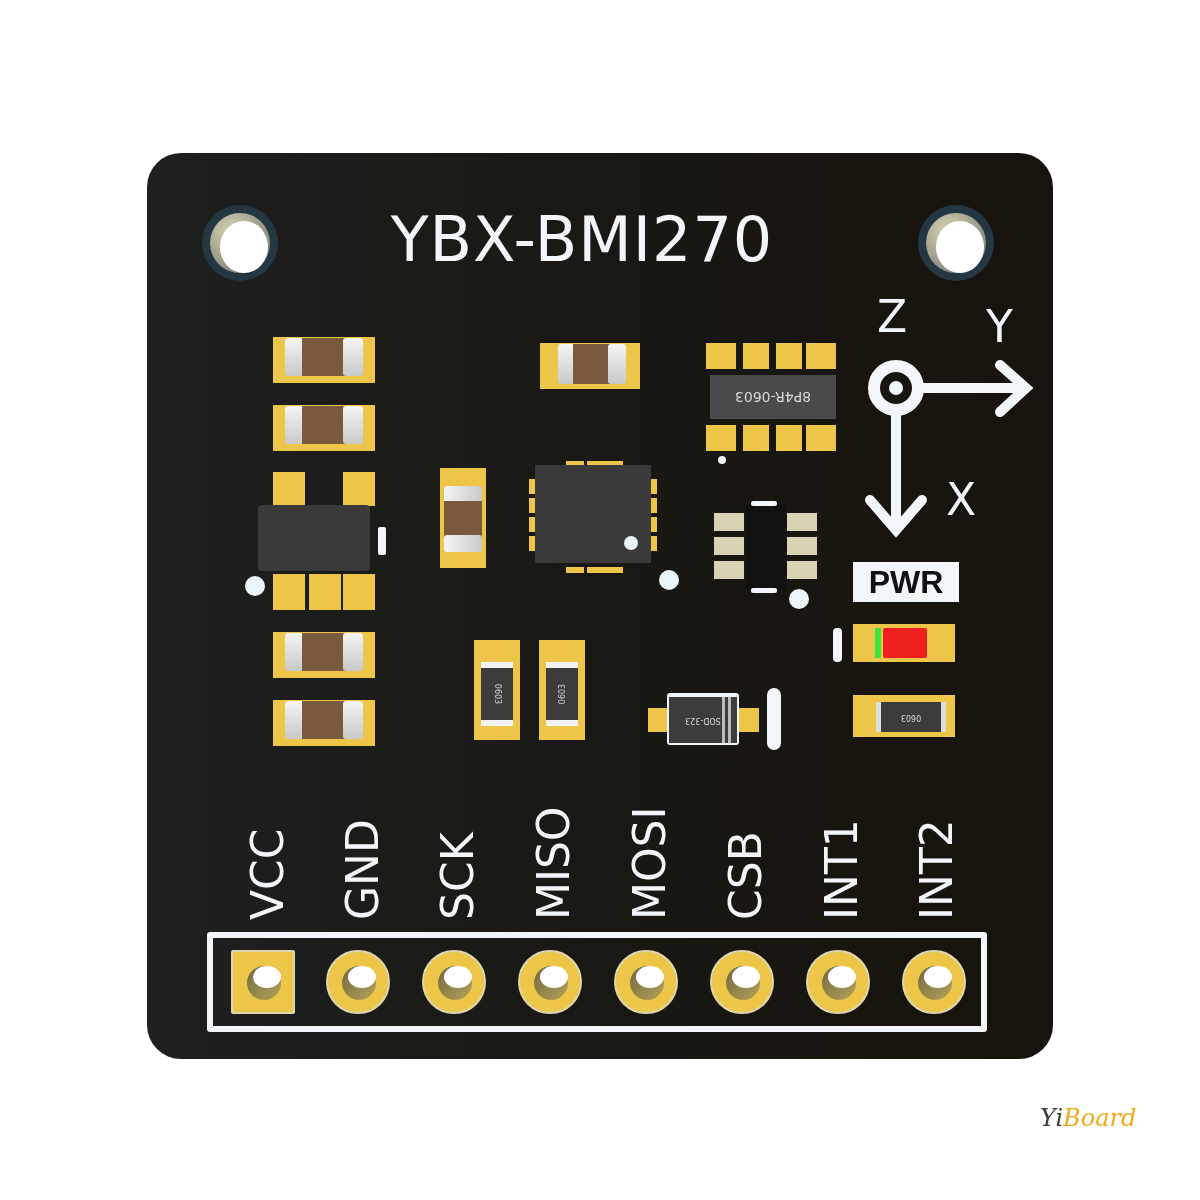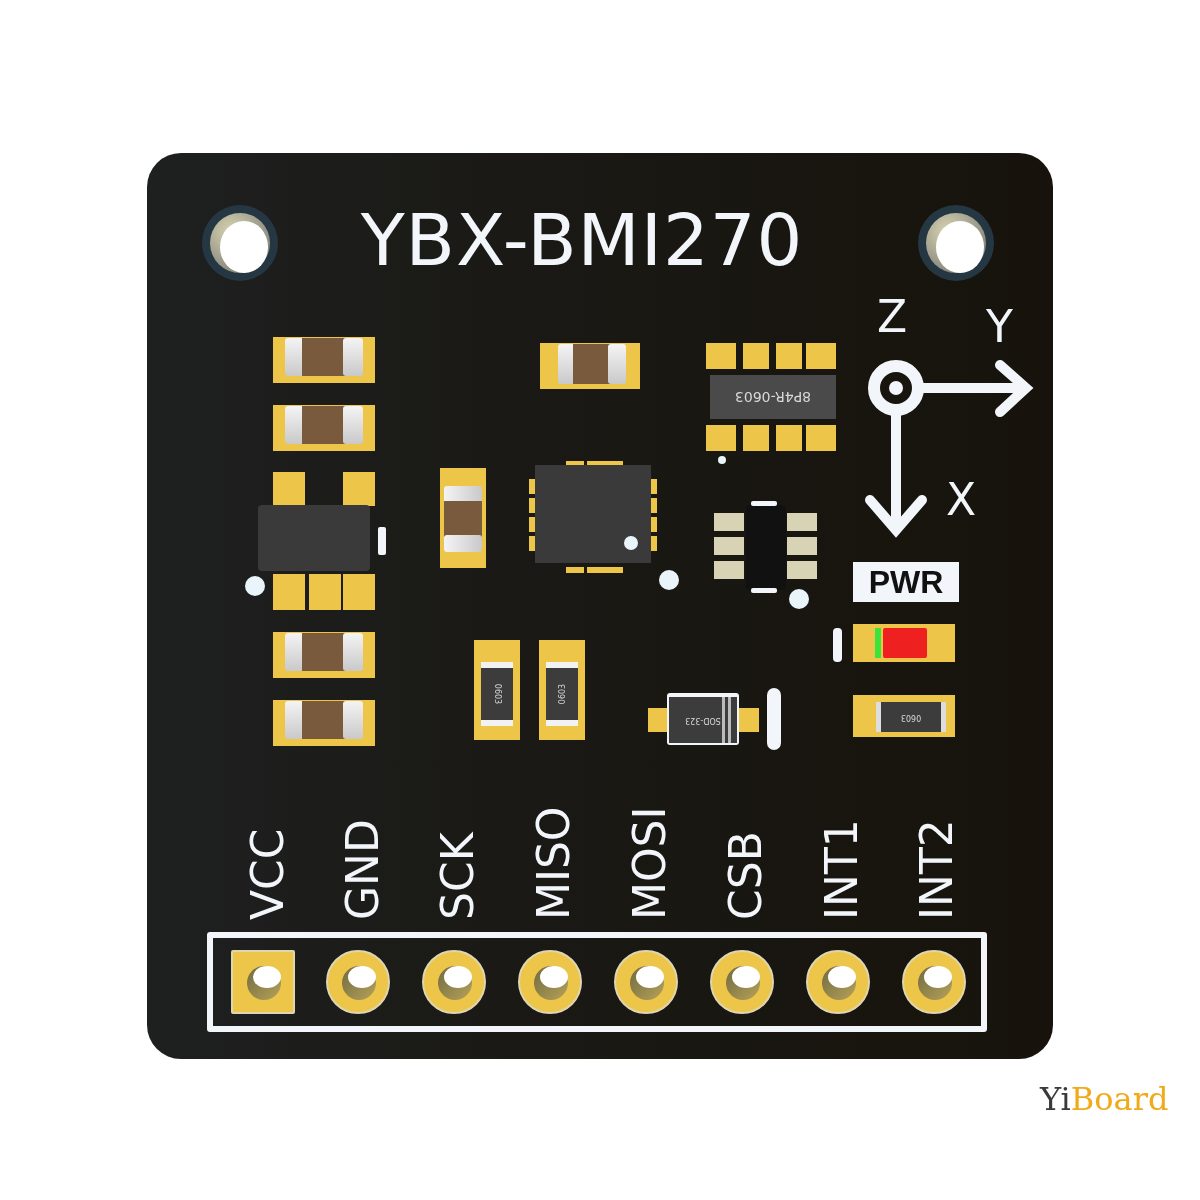--- a/index.html
+++ b/index.html
@@ -1,21 +1,21 @@
 <!DOCTYPE html>
 <html><head>
 <meta charset="utf-8">
 <style>
   html,body{margin:0;padding:0;background:#ffffff;}
   body{width:1200px;height:1200px;position:relative;overflow:hidden;font-family:"Liberation Sans",sans-serif;}
   .board{position:absolute;left:147px;top:153px;width:906px;height:906px;border-radius:34px;
     background:linear-gradient(90deg,#1e2020 0%,#1a1915 40%,#17130c 100%);}
   .abs{position:absolute;}
   .title{position:absolute;left:352px;top:200px;width:460px;height:80px;color:#f2f6fa;
-    font-size:72px;letter-spacing:1px;line-height:80px;font-family:"DejaVu Sans",sans-serif;font-weight:normal;text-align:center;}
+    font-size:62px;letter-spacing:1px;line-height:80px;font-family:"DejaVu Sans",sans-serif;font-weight:normal;text-align:center;}
   .hole{position:absolute;width:76px;height:76px;border-radius:50%;background:#263744;}
   .hole .ring{position:absolute;left:8px;top:8px;width:60px;height:60px;border-radius:50%;
     background:radial-gradient(circle at 35% 30%,#d6d2b0,#8d8c80 70%);}
   .hole .in{position:absolute;left:18px;top:16px;width:48px;height:52px;border-radius:50%;background:#ffffff;}
   .pad{position:absolute;background:#ecc549;}
   .cap{position:absolute;}
   .cap .end{position:absolute;top:0;width:26%;height:100%;background:linear-gradient(180deg,#f4f4f4,#c9c9c9);border-radius:3px;}
   .cap .body{position:absolute;left:22%;width:56%;top:0;height:100%;background:#7a5a3c;}
   .res{position:absolute;background:#3c3c3c;}
   .res .lbl{position:absolute;left:0;right:0;top:50%;transform:translateY(-50%) rotate(180deg);color:#d8d8d8;font-size:8px;text-align:center;font-family:"DejaVu Sans",sans-serif;}
@@ -27,21 +27,21 @@
   .pin-wrap{position:absolute;top:790px;width:50px;height:130px;}
   .header{position:absolute;left:207px;top:932px;width:780px;height:100px;border:6px solid #f2f6fa;border-radius:3px;box-sizing:border-box;}
   .pin{position:absolute;top:950px;width:64px;height:64px;border-radius:50%;background:#ecc549;border:2px solid #ddd6b0;box-sizing:border-box;}
   .pin.square{border-radius:2px;}
   .pin .drill{position:absolute;left:14px;top:14px;width:34px;height:34px;border-radius:50%;
     background:linear-gradient(135deg,#6f6a3f,#b6a25a);}
   .pin .hl{position:absolute;left:20px;top:14px;width:28px;height:22px;border-radius:50%;background:#ffffff;}
   .pwr{position:absolute;left:853px;top:562px;width:106px;height:40px;background:#f2f6fa;color:#111;
     font-weight:bold;font-size:32px;line-height:40px;text-align:center;font-family:"Liberation Sans",sans-serif;}
   .axis-text{position:absolute;color:#f2f6fa;font-size:44px;font-family:"DejaVu Sans",sans-serif;line-height:44px;}
-  .watermark{position:absolute;left:1040px;top:1080px;font-family:"DejaVu Serif",serif;font-size:32px;}
+  .watermark{position:absolute;left:1040px;top:1104px;font-family:"DejaVu Serif",serif;font-style:italic;font-size:24px;}
   .watermark .a{color:#3a3a3a;}
   .watermark .b{color:#f0aa1a;}
 </style>
 </head>
 <body>
 
 <div class="board"></div>
 
 <div class="hole" style="left:202px;top:205px;">
     <div class="ring"></div>

